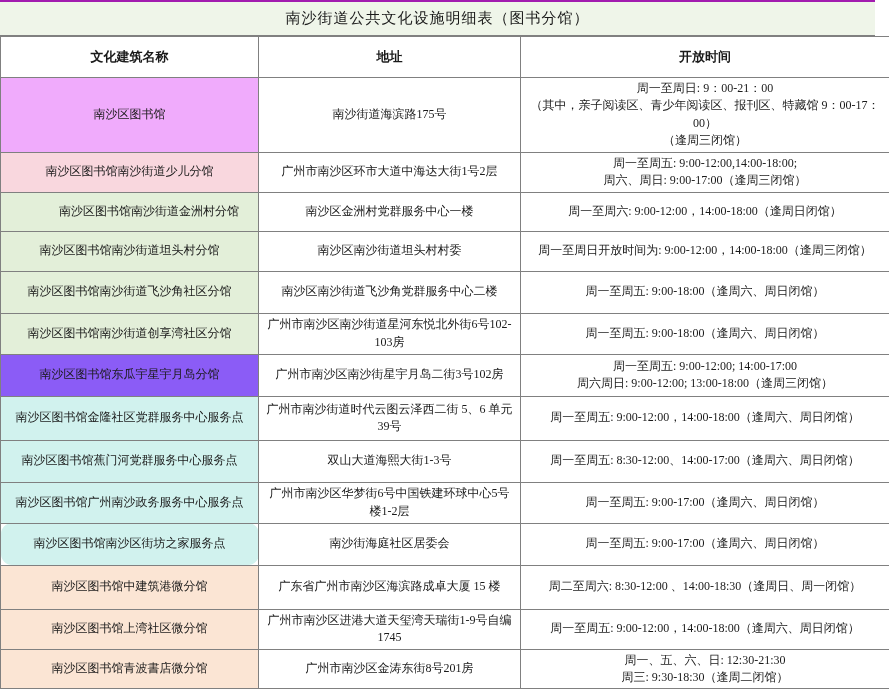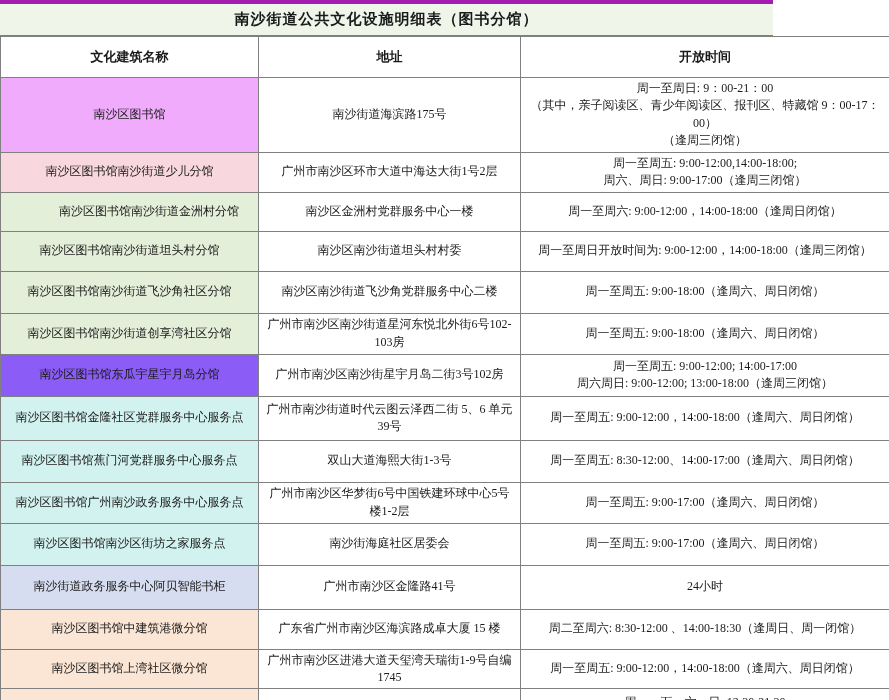--- a/index.html
+++ b/index.html
@@ -10,29 +10,29 @@
     color: #1a1a1a;
   }
   .page {
     width: 889px;
     height: 700px;
     overflow: hidden;
     box-sizing: border-box;
   }
   .title-band {
     box-sizing: border-box;
-    width: 773px;
+    width: 875px;
     height: 36px;
-    border-top: 4px solid #a21caf;
+    border-top: 2px solid #a21caf;
     border-bottom: 1px solid #808080;
     display: flex;
     align-items: center;
     justify-content: center;
     font-size: 15px;
-    font-weight: bold;
+    font-weight: normal;
     letter-spacing: 1px;
   }
   table.facilities {
     width: 889px;
     border-collapse: collapse;
     table-layout: fixed;
   }
   table.facilities td, table.facilities th {
     box-sizing: border-box;
     border: 1px solid #808080;
@@ -56,21 +56,21 @@
   tbody tr:nth-child(1)  td { height: 44px; }
   tbody tr:nth-child(2)  td { height: 40px; }
   tbody tr:nth-child(3)  td { height: 39px; }
   tbody tr:nth-child(4)  td { height: 40px; }
   tbody tr:nth-child(5)  td { height: 42px; }
   tbody tr:nth-child(6)  td { height: 41px; }
   tbody tr:nth-child(7)  td { height: 42px; }
   tbody tr:nth-child(8)  td { height: 44px; }
   tbody tr:nth-child(9)  td { height: 42px; }
   tbody tr:nth-child(10) td { height: 41px; }
-  tbody tr:nth-child(11) td { height: 42px; }
+  tbody tr:nth-child(11) td { height: 42px; border-radius: 11px; }
   tbody tr:nth-child(12) td { height: 44px; }
   tbody tr:nth-child(13) td { height: 40px; }
   tbody tr:nth-child(14) td { height: 36px; }
   tbody tr:nth-child(15) td { height: 46px; }
 </style>
 </head>
 <body>
 
 <div class="page">
 
@@ -143,25 +143,20 @@
         <td class="name-cell" style="background-color: rgb(209, 242, 238);">南沙区图书馆广州南沙政务服务中心服务点</td>
         <td class="addr-cell">广州市南沙区华梦街6号中国铁建环球中心5号楼1-2层</td>
         <td class="hours-cell">周一至周五: 9:00-17:00（逢周六、周日闭馆）</td>
       </tr>
       <tr>
         <td class="name-cell" style="background-color: rgb(209, 242, 238);">南沙区图书馆南沙区街坊之家服务点</td>
         <td class="addr-cell">南沙街海庭社区居委会</td>
         <td class="hours-cell">周一至周五: 9:00-17:00（逢周六、周日闭馆）</td>
       </tr>
       <tr>
-        <td class="name-cell" style="background-color: rgb(215, 221, 241);">南沙街道政务服务中心阿贝智能书柜</td>
-        <td class="addr-cell">广州市南沙区金隆路41号</td>
-        <td class="hours-cell">24小时</td>
-      </tr>
-      <tr>
         <td class="name-cell" style="background-color: rgb(251, 229, 212);">南沙区图书馆中建筑港微分馆</td>
         <td class="addr-cell">广东省广州市南沙区海滨路成卓大厦 15 楼</td>
         <td class="hours-cell">周二至周六: 8:30-12:00 、14:00-18:30（逢周日、周一闭馆）</td>
       </tr>
       <tr>
         <td class="name-cell" style="background-color: rgb(251, 229, 212);">南沙区图书馆上湾社区微分馆</td>
         <td class="addr-cell">广州市南沙区进港大道天玺湾天瑞街1-9号自编1745</td>
         <td class="hours-cell">周一至周五: 9:00-12:00，14:00-18:00（逢周六、周日闭馆）</td>
       </tr>
       <tr>

